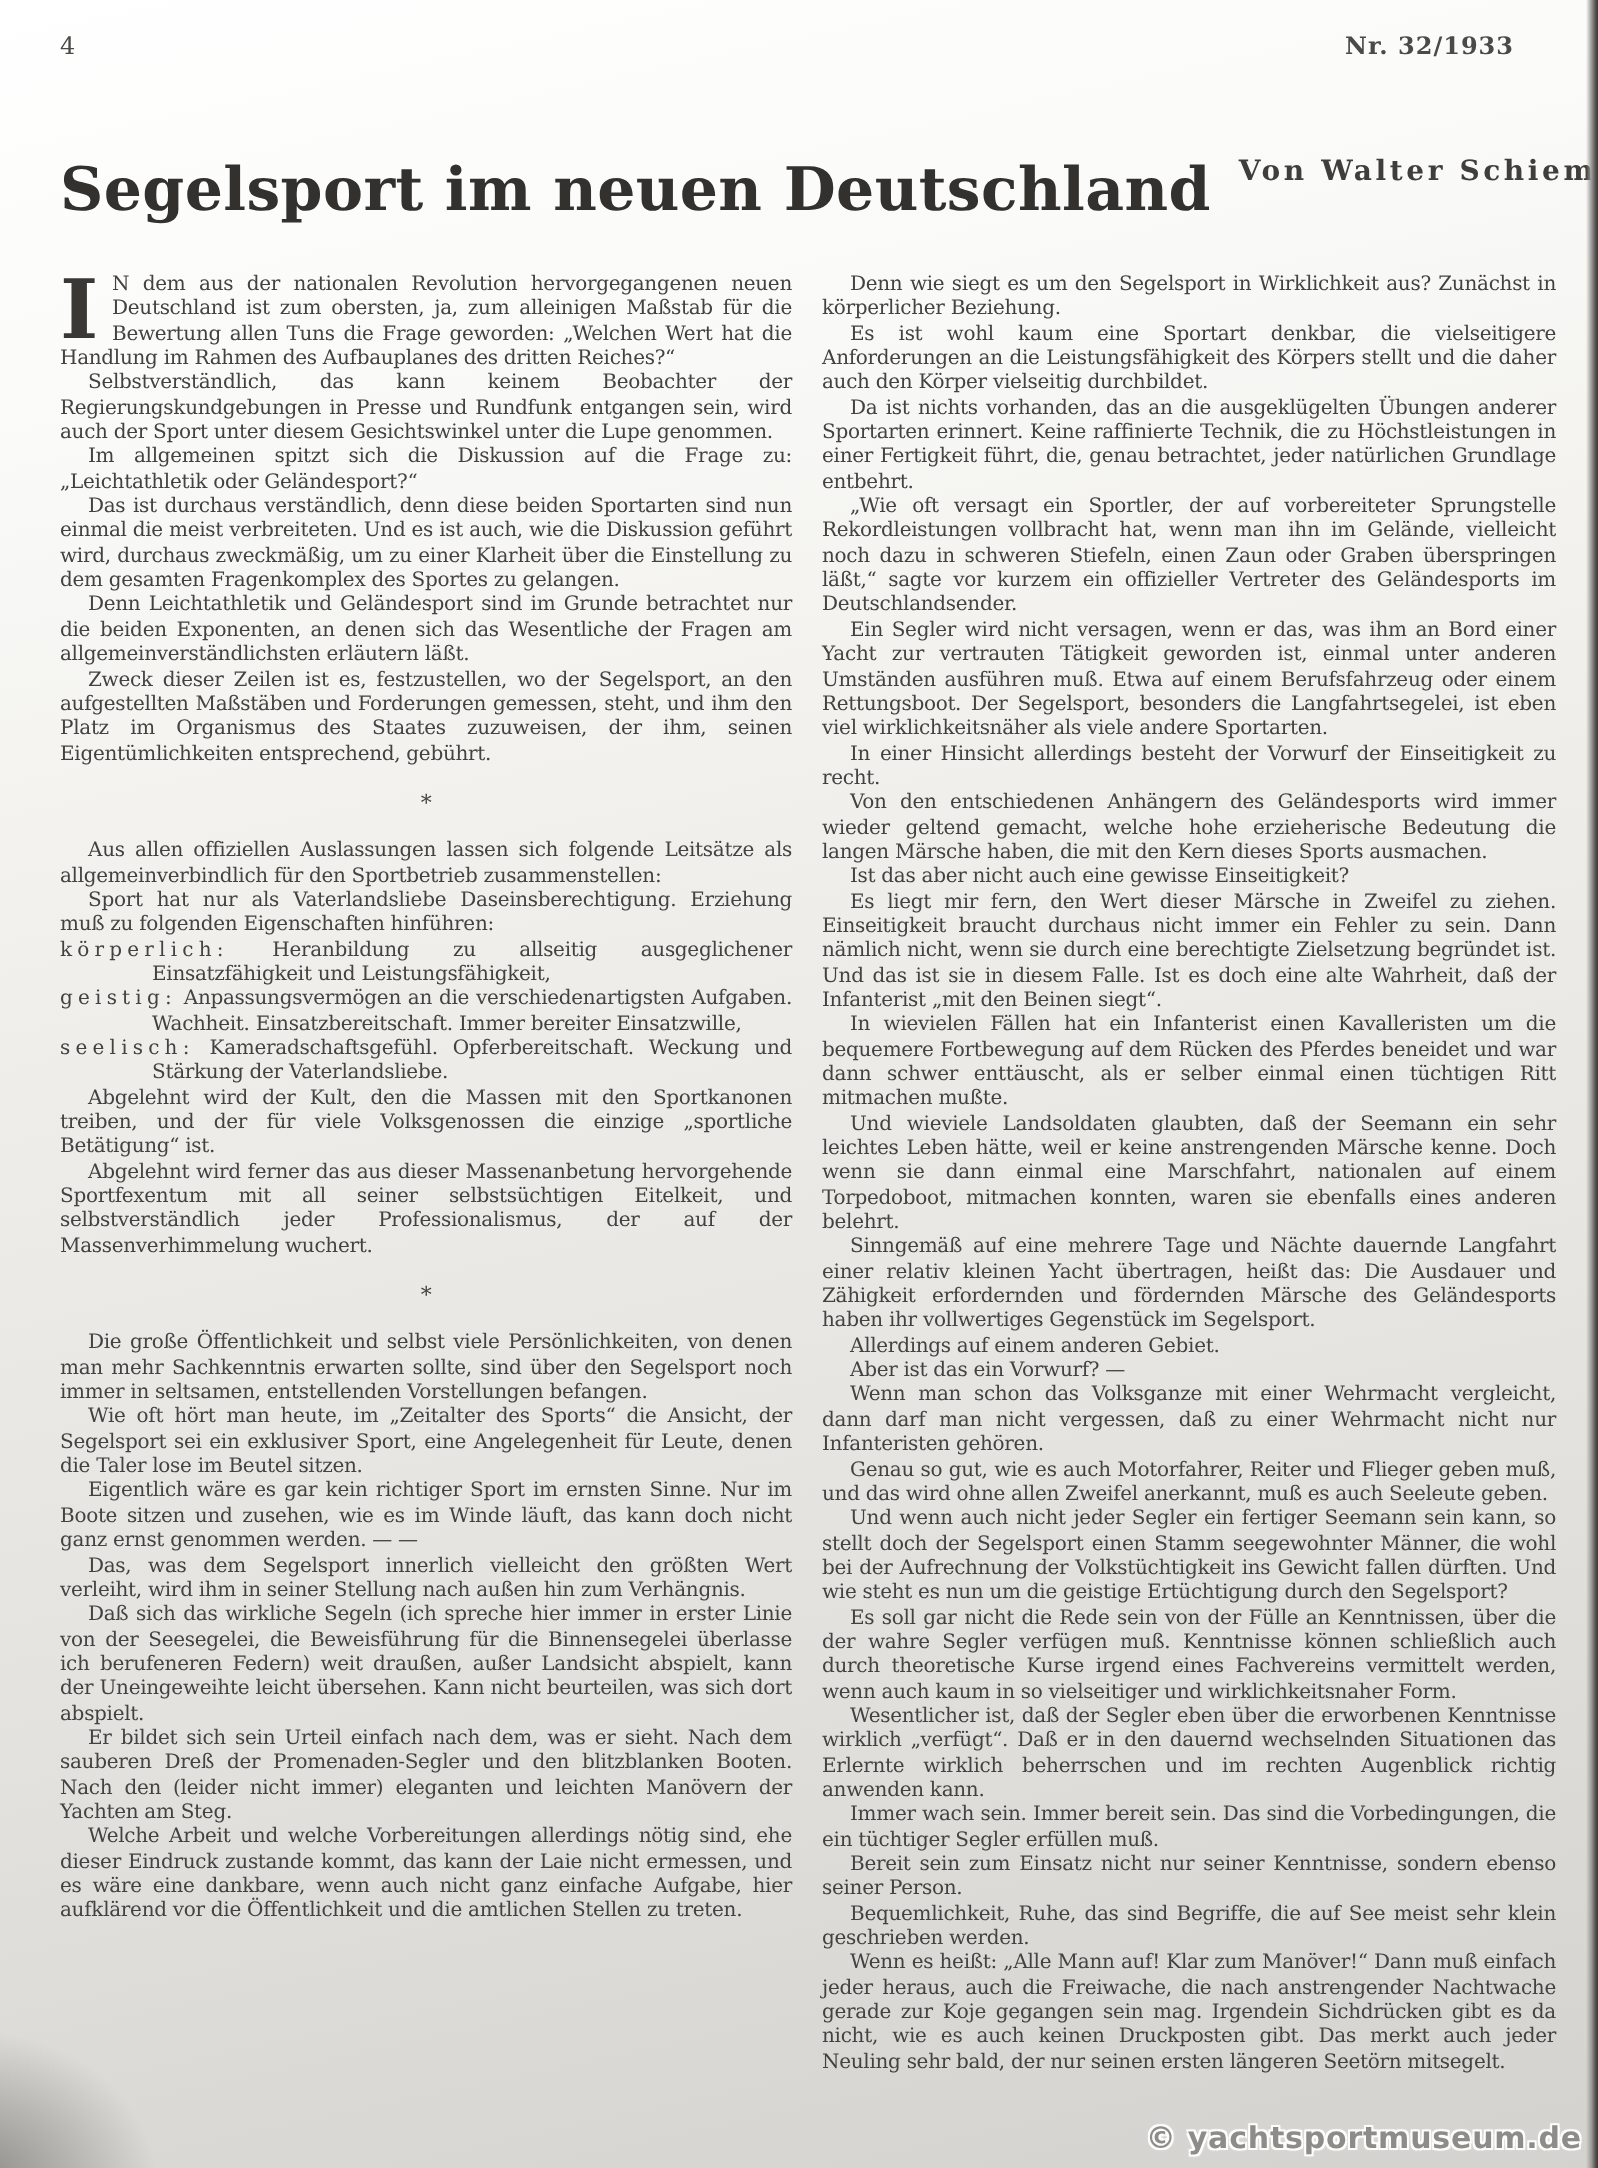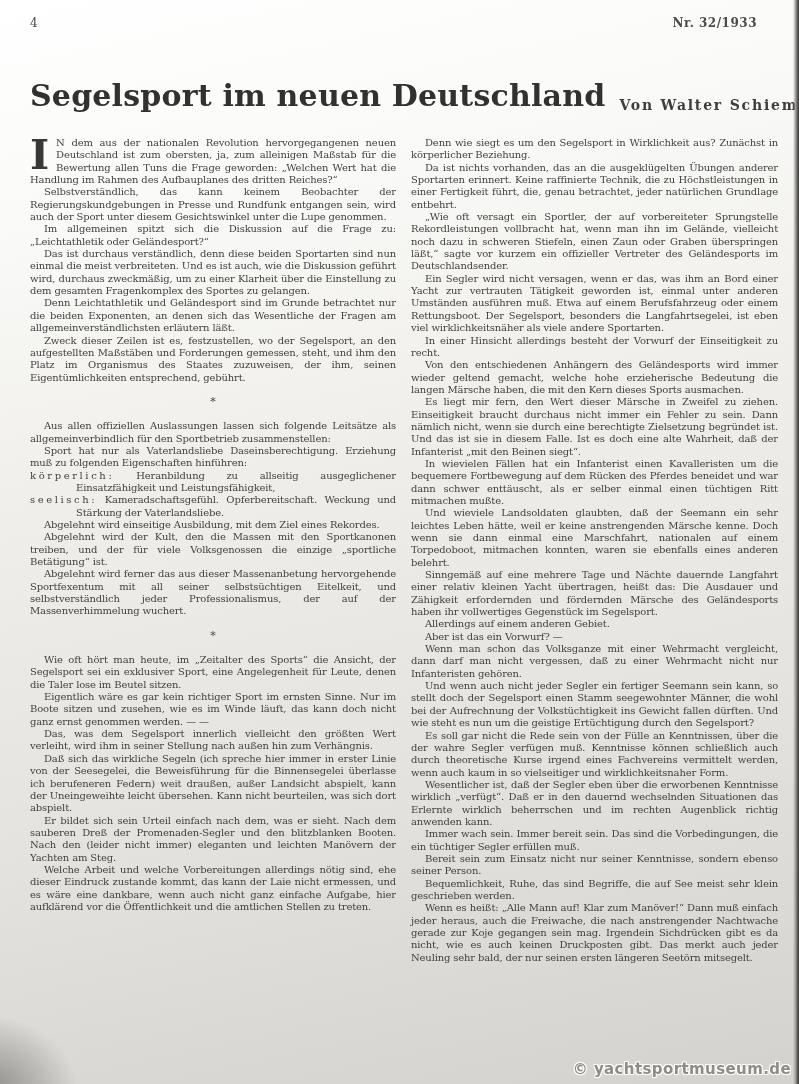--- a/index.html
+++ b/index.html
@@ -21,21 +21,21 @@
     background:radial-gradient(ellipse at 20% 80%,rgba(55,53,48,0.5) 0%,rgba(55,53,48,0.18) 45%,rgba(55,53,48,0) 70%);
   }
   .header{
     position:absolute;top:16px;left:30px;right:42px;
     display:flex;justify-content:space-between;align-items:baseline;
     font-size:12px;color:#4b4a47;
   }
   .issue{font-weight:bold;letter-spacing:0.5px;margin-left:33px;}
   .titleblock{
     position:absolute;top:78px;left:30px;right:14px;
-    display:flex;align-items:flex-end;white-space:nowrap;
+    display:flex;align-items:flex-start;white-space:nowrap;
   }
   .title{
     font-size:30px;font-weight:bold;color:#33312e;
     letter-spacing:0.2px;
   }
   .byline{
     font-size:14px;font-weight:bold;color:#403e3b;
     letter-spacing:1.8px;margin-left:14px;
   }
   .col{
@@ -83,47 +83,51 @@
     <p class="first"><span class="dropcap">I</span><span>N dem aus der nationalen Revolution hervorgegangenen neuen Deutschland ist zum obersten, ja, zum alleinigen Maßstab für die Bewertung allen Tuns die Frage geworden: „Welchen Wert hat die Handlung im Rahmen des Aufbauplanes des dritten Reiches?“</span></p>
     <p>Selbstverständlich, das kann keinem Beobachter der Regierungskundgebungen in Presse und Rundfunk entgangen sein, wird auch der Sport unter diesem Gesichtswinkel unter die Lupe genommen.</p>
     <p>Im allgemeinen spitzt sich die Diskussion auf die Frage zu: „Leichtathletik oder Geländesport?“</p>
     <p>Das ist durchaus verständlich, denn diese beiden Sportarten sind nun einmal die meist verbreiteten. Und es ist auch, wie die Diskussion geführt wird, durchaus zweckmäßig, um zu einer Klarheit über die Einstellung zu dem gesamten Fragenkomplex des Sportes zu gelangen.</p>
     <p>Denn Leichtathletik und Geländesport sind im Grunde betrachtet nur die beiden Exponenten, an denen sich das Wesentliche der Fragen am allgemeinverständlichsten erläutern läßt.</p>
     <p>Zweck dieser Zeilen ist es, festzustellen, wo der Segelsport, an den aufgestellten Maßstäben und Forderungen gemessen, steht, und ihm den Platz im Organismus des Staates zuzuweisen, der ihm, seinen Eigentümlichkeiten entsprechend, gebührt.</p>
     <p class="sep">*</p>
     <p>Aus allen offiziellen Auslassungen lassen sich folgende Leitsätze als allgemeinverbindlich für den Sportbetrieb zusammenstellen:</p>
     <p>Sport hat nur als Vaterlandsliebe Daseinsberechtigung. Erziehung muß zu folgenden Eigenschaften hinführen:</p>
     <p class="hang"><span class="kw">körperlich:</span><span> Heranbildung zu allseitig ausgeglichener Einsatzfähigkeit und Leistungsfähigkeit,</span></p>
+    <p class="hang"><span class="kw">geistig:</span><span> Anpassungsvermögen an die verschiedenartigsten Aufgaben. Wachheit. Einsatzbereitschaft. Immer bereiter Einsatzwille,</span></p>
     <p class="hang"><span class="kw">seelisch:</span><span> Kameradschaftsgefühl. Opferbereitschaft. Weckung und Stärkung der Vaterlandsliebe.</span></p>
-    <p>Abgelehnt wird einseitige Ausbildung, mit dem Ziel eines Rekordes.</p>
     <p>Abgelehnt wird der Kult, den die Massen mit den Sportkanonen treiben, und der für viele Volksgenossen die einzige „sportliche Betätigung“ ist.</p>
     <p>Abgelehnt wird ferner das aus dieser Massenanbetung hervorgehende Sportfexentum mit all seiner selbstsüchtigen Eitelkeit, und selbstverständlich jeder Professionalismus, der auf der Massenverhimmelung wuchert.</p>
     <p class="sep">*</p>
+    <p>Die große Öffentlichkeit und selbst viele Persönlichkeiten, von denen man mehr Sachkenntnis erwarten sollte, sind über den Segelsport noch immer in seltsamen, entstellenden Vorstellungen befangen.</p>
     <p>Wie oft hört man heute, im „Zeitalter des Sports“ die Ansicht, der Segelsport sei ein exklusiver Sport, eine Angelegenheit für Leute, denen die Taler lose im Beutel sitzen.</p>
     <p>Eigentlich wäre es gar kein richtiger Sport im ernsten Sinne. Nur im Boote sitzen und zusehen, wie es im Winde läuft, das kann doch nicht ganz ernst genommen werden. — —</p>
     <p>Das, was dem Segelsport innerlich vielleicht den größten Wert verleiht, wird ihm in seiner Stellung nach außen hin zum Verhängnis.</p>
     <p>Daß sich das wirkliche Segeln (ich spreche hier immer in erster Linie von der Seesegelei, die Beweisführung für die Binnensegelei überlasse ich berufeneren Federn) weit draußen, außer Landsicht abspielt, kann der Uneingeweihte leicht übersehen. Kann nicht beurteilen, was sich dort abspielt.</p>
     <p>Er bildet sich sein Urteil einfach nach dem, was er sieht. Nach dem sauberen Dreß der Promenaden-Segler und den blitzblanken Booten. Nach den (leider nicht immer) eleganten und leichten Manövern der Yachten am Steg.</p>
     <p>Welche Arbeit und welche Vorbereitungen allerdings nötig sind, ehe dieser Eindruck zustande kommt, das kann der Laie nicht ermessen, und es wäre eine dankbare, wenn auch nicht ganz einfache Aufgabe, hier aufklärend vor die Öffentlichkeit und die amtlichen Stellen zu treten.</p>
   </div>
 
   <div class="col col-right">
     <p>Denn wie siegt es um den Segelsport in Wirklichkeit aus? Zunächst in körperlicher Beziehung.</p>
+    <p>Es ist wohl kaum eine Sportart denkbar, die vielseitigere Anforderungen an die Leistungsfähigkeit des Körpers stellt und die daher auch den Körper vielseitig durchbildet.</p>
     <p>Da ist nichts vorhanden, das an die ausgeklügelten Übungen anderer Sportarten erinnert. Keine raffinierte Technik, die zu Höchstleistungen in einer Fertigkeit führt, die, genau betrachtet, jeder natürlichen Grundlage entbehrt.</p>
     <p>„Wie oft versagt ein Sportler, der auf vorbereiteter Sprungstelle Rekordleistungen vollbracht hat, wenn man ihn im Gelände, vielleicht noch dazu in schweren Stiefeln, einen Zaun oder Graben überspringen läßt,“ sagte vor kurzem ein offizieller Vertreter des Geländesports im Deutschlandsender.</p>
     <p>Ein Segler wird nicht versagen, wenn er das, was ihm an Bord einer Yacht zur vertrauten Tätigkeit geworden ist, einmal unter anderen Umständen ausführen muß. Etwa auf einem Berufsfahrzeug oder einem Rettungsboot. Der Segelsport, besonders die Langfahrtsegelei, ist eben viel wirklichkeitsnäher als viele andere Sportarten.</p>
     <p>In einer Hinsicht allerdings besteht der Vorwurf der Einseitigkeit zu recht.</p>
     <p>Von den entschiedenen Anhängern des Geländesports wird immer wieder geltend gemacht, welche hohe erzieherische Bedeutung die langen Märsche haben, die mit den Kern dieses Sports ausmachen.</p>
+    <p>Ist das aber nicht auch eine gewisse Einseitigkeit?</p>
     <p>Es liegt mir fern, den Wert dieser Märsche in Zweifel zu ziehen. Einseitigkeit braucht durchaus nicht immer ein Fehler zu sein. Dann nämlich nicht, wenn sie durch eine berechtigte Zielsetzung begründet ist. Und das ist sie in diesem Falle. Ist es doch eine alte Wahrheit, daß der Infanterist „mit den Beinen siegt“.</p>
     <p>In wievielen Fällen hat ein Infanterist einen Kavalleristen um die bequemere Fortbewegung auf dem Rücken des Pferdes beneidet und war dann schwer enttäuscht, als er selber einmal einen tüchtigen Ritt mitmachen mußte.</p>
     <p>Und wieviele Landsoldaten glaubten, daß der Seemann ein sehr leichtes Leben hätte, weil er keine anstrengenden Märsche kenne. Doch wenn sie dann einmal eine Marschfahrt, nationalen auf einem Torpedoboot, mitmachen konnten, waren sie ebenfalls eines anderen belehrt.</p>
     <p>Sinngemäß auf eine mehrere Tage und Nächte dauernde Langfahrt einer relativ kleinen Yacht übertragen, heißt das: Die Ausdauer und Zähigkeit erfordernden und fördernden Märsche des Geländesports haben ihr vollwertiges Gegenstück im Segelsport.</p>
     <p>Allerdings auf einem anderen Gebiet.</p>
     <p>Aber ist das ein Vorwurf? —</p>
     <p>Wenn man schon das Volksganze mit einer Wehrmacht vergleicht, dann darf man nicht vergessen, daß zu einer Wehrmacht nicht nur Infanteristen gehören.</p>
+    <p>Genau so gut, wie es auch Motorfahrer, Reiter und Flieger geben muß, und das wird ohne allen Zweifel anerkannt, muß es auch Seeleute geben.</p>
     <p>Und wenn auch nicht jeder Segler ein fertiger Seemann sein kann, so stellt doch der Segelsport einen Stamm seegewohnter Männer, die wohl bei der Aufrechnung der Volkstüchtigkeit ins Gewicht fallen dürften. Und wie steht es nun um die geistige Ertüchtigung durch den Segelsport?</p>
     <p>Es soll gar nicht die Rede sein von der Fülle an Kenntnissen, über die der wahre Segler verfügen muß. Kenntnisse können schließlich auch durch theoretische Kurse irgend eines Fachvereins vermittelt werden, wenn auch kaum in so vielseitiger und wirklichkeitsnaher Form.</p>
     <p>Wesentlicher ist, daß der Segler eben über die erworbenen Kenntnisse wirklich „verfügt“. Daß er in den dauernd wechselnden Situationen das Erlernte wirklich beherrschen und im rechten Augenblick richtig anwenden kann.</p>
     <p>Immer wach sein. Immer bereit sein. Das sind die Vorbedingungen, die ein tüchtiger Segler erfüllen muß.</p>
     <p>Bereit sein zum Einsatz nicht nur seiner Kenntnisse, sondern ebenso seiner Person.</p>
     <p>Bequemlichkeit, Ruhe, das sind Begriffe, die auf See meist sehr klein geschrieben werden.</p>
     <p>Wenn es heißt: „Alle Mann auf! Klar zum Manöver!“ Dann muß einfach jeder heraus, auch die Freiwache, die nach anstrengender Nachtwache gerade zur Koje gegangen sein mag. Irgendein Sichdrücken gibt es da nicht, wie es auch keinen Druckposten gibt. Das merkt auch jeder Neuling sehr bald, der nur seinen ersten längeren Seetörn mitsegelt.</p>
   </div>
 
   <div class="watermark">© yachtsportmuseum.de</div>

